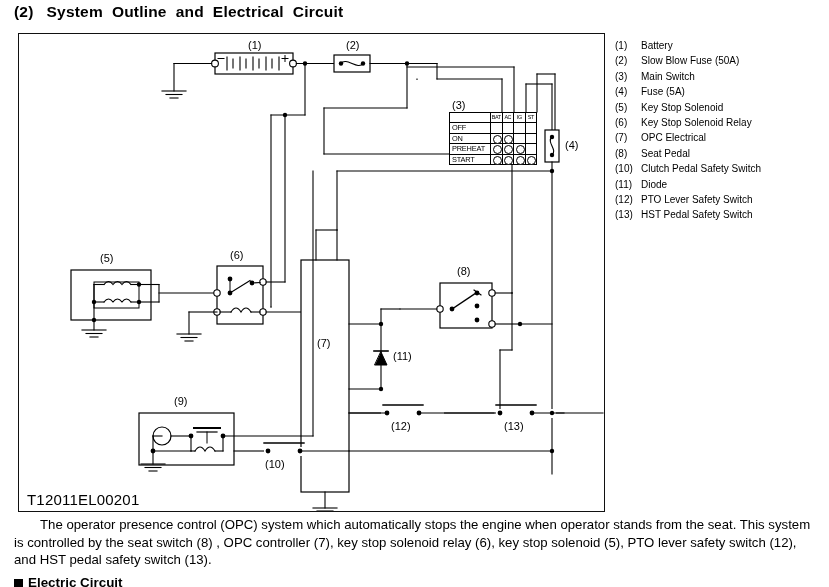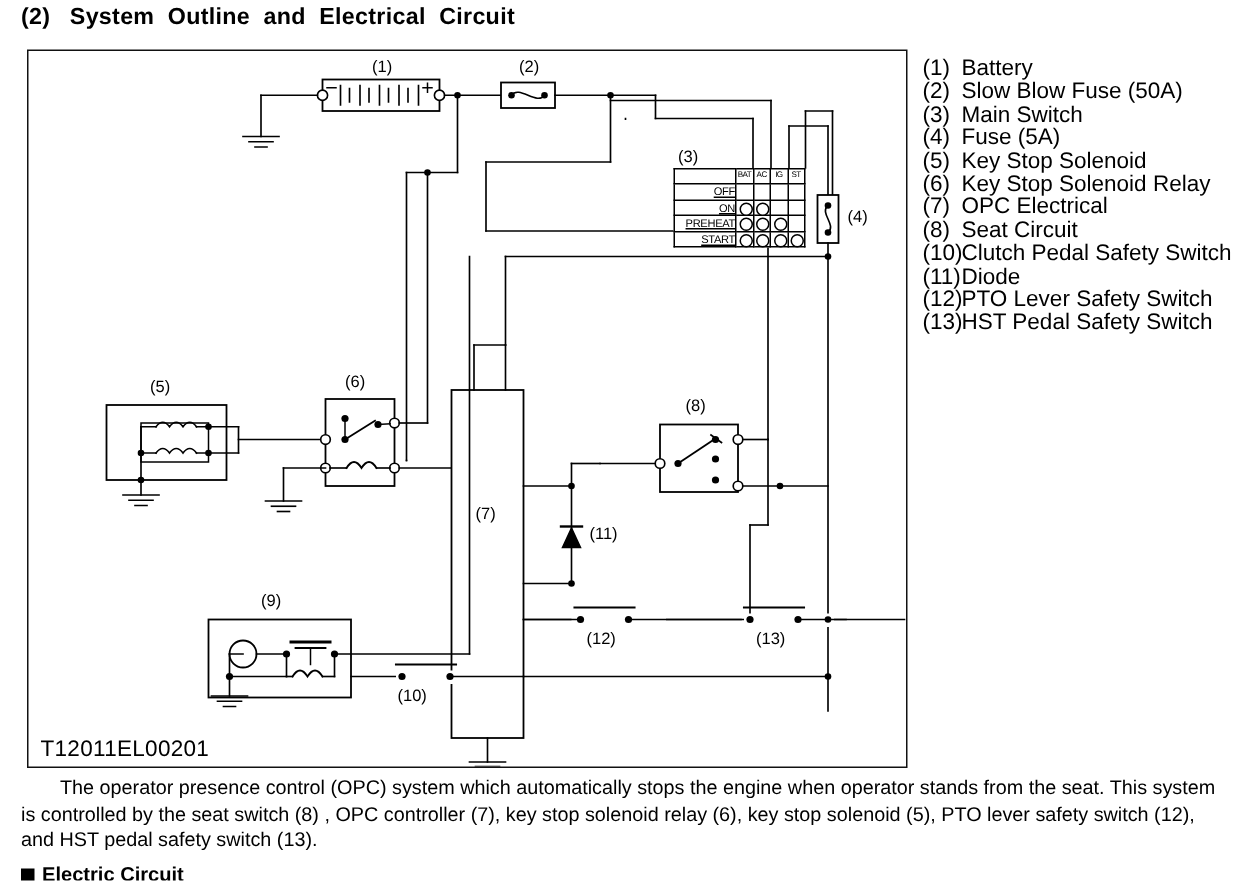--- a/index.html
+++ b/index.html
@@ -32,21 +32,21 @@
   #figure-svg{position:absolute;left:0;top:0;}
   #figure-id{
     position:absolute; left:8px; bottom:3px;
     font-size:15px; letter-spacing:.2px;
   }
 
   
   #legend{
     position:absolute; left:615px; top:38px;
     width:212px;
-    font-size:15px;
+    font-size:10px;
     line-height:15.4px;
   }
   #legend .legend-row{white-space:nowrap;}
   #legend .legend-row .key{display:inline-block;width:26px;}
   #legend .legend-row.wide .key{width:26px;}
 
   
   #body-text{
     position:absolute; left:14px; top:516px;
     width:806px;
@@ -76,22 +76,22 @@
   #switch-table td,#switch-table th{
     border:.9px solid #000;
     padding:0;
     height:9.4px;
     box-sizing:border-box;
     font-weight:normal;
     text-align:center;
     line-height:9.4px;
   }
   #switch-table .rowlab{
-    width:41px; text-align:right; padding-left:2px;
-    font-size:7.4px; letter-spacing:-.2px;text-decoration:underline;
+    width:41px; text-align:left; padding-left:2px;
+    font-size:7.4px; letter-spacing:-.2px;
   }
   #switch-table .term{width:11.5px;font-size:5.4px;letter-spacing:-.4px;}
   #switch-table .hdr-blank{width:41px;}
   #switch-table .dot-cell{position:relative;}
   #switch-table .dot-cell.on::after{
     content:"";
     position:absolute;left:50%;top:50%;
     width:7px;height:7px;margin-left:-3.5px;margin-top:-3.5px;
     border:1px solid #000;border-radius:50%;
     background:#fff;
@@ -435,21 +435,21 @@
 </div>
 
 <div id="legend">
   <div class="legend-row"><span class="key">(1)</span><span>Battery</span></div>
   <div class="legend-row"><span class="key">(2)</span><span>Slow Blow Fuse (50A)</span></div>
   <div class="legend-row"><span class="key">(3)</span><span>Main Switch</span></div>
   <div class="legend-row"><span class="key">(4)</span><span>Fuse (5A)</span></div>
   <div class="legend-row"><span class="key">(5)</span><span>Key Stop Solenoid</span></div>
   <div class="legend-row"><span class="key">(6)</span><span>Key Stop Solenoid Relay</span></div>
   <div class="legend-row"><span class="key">(7)</span><span>OPC Electrical</span></div>
-  <div class="legend-row"><span class="key">(8)</span><span>Seat Circuit</span></div>
+  <div class="legend-row"><span class="key">(8)</span><span>Seat Pedal</span></div>
   <div class="legend-row wide"><span class="key">(10)</span><span>Clutch Pedal Safety Switch</span></div>
   <div class="legend-row wide"><span class="key">(11)</span><span>Diode</span></div>
   <div class="legend-row wide"><span class="key">(12)</span><span>PTO Lever Safety Switch</span></div>
   <div class="legend-row wide"><span class="key">(13)</span><span>HST Pedal Safety Switch</span></div>
 </div>
 
 <div id="body-text"><span class="indent"></span><span>The operator presence control (OPC) system which automatically stops the engine when operator stands from the seat.  This system is controlled by the seat switch (8) , OPC controller (7), key stop solenoid relay (6), key stop solenoid (5), PTO lever safety switch (12), and HST pedal safety switch (13).</span></div>
 
 <div id="section-heading"><span class="bullet"></span><span>Electric Circuit</span></div>
 

